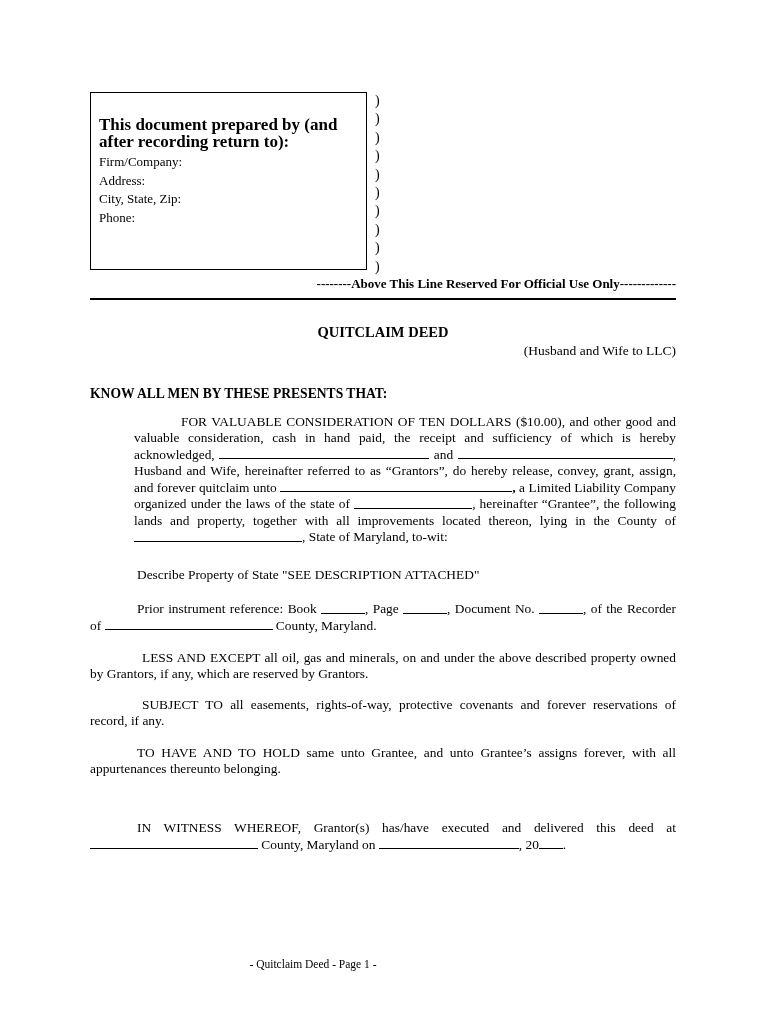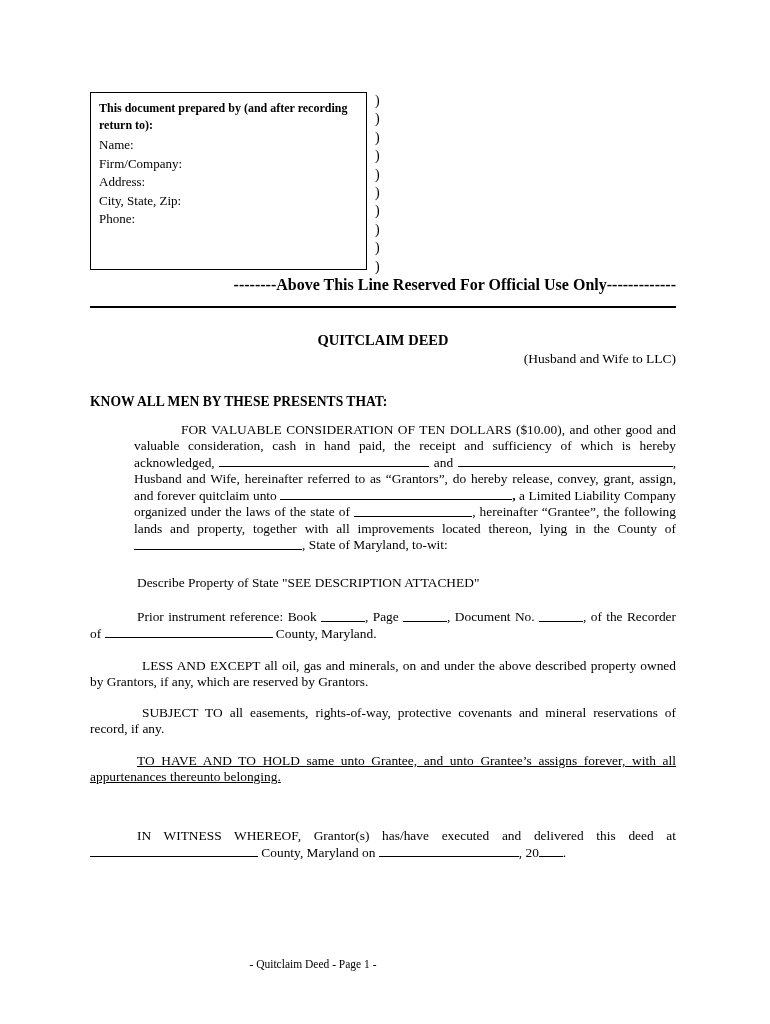--- a/index.html
+++ b/index.html
@@ -16,50 +16,50 @@
     left: 90px; top: 92px;
     width: 586px;
   }
   .top-row { display: flex; align-items: flex-start; }
   .prepared-box {
     width: 277px; height: 178px;
     border: 1px solid #000;
     padding: 7px 8px;
     box-sizing: border-box;
   }
-  .box-heading { font-weight: 700; font-size: 12px; line-height: 16.5px; }
+  .box-heading { font-weight: 700; font-size: 17px; line-height: 16.5px; margin-top: 17px; }
   .box-fields { margin-top: 3px; }
   .box-fields div { font-size: 13px; line-height: 18.6px; }
   .parens { margin-left: 8px; font-size: 14px; }
   .parens div { line-height: 18.4px; }
   .reserved {
     border-bottom: 2px solid #000;
     text-align: right;
     font-weight: 700;
-    font-size: 16px;
-    padding-bottom: 12px;
+    font-size: 13px;
+    padding-bottom: 6px;
     margin-top: 0px;
   }
   .title { text-align: center; font-weight: 700; font-size: 14.5px; margin-top: 24px; }
   .subtitle { text-align: right; font-size: 13.5px; margin-top: 2px; }
   .opening { font-weight: 700; font-size: 13.6px; margin-top: 27px; }
   p.para {
     font-size: 13.4px;
     line-height: 16.3px;
     text-align: justify;
     margin: 0;
   }
   .indent  { text-indent: 47px; }
   .indent2 { text-indent: 52px; }
   p.consideration { margin-top: 12px; margin-left: 44px; }
   p.describe { margin-top: 21px; text-align: left; }
   p.prior    { margin-top: 18px; }
   p.less     { margin-top: 15px; }
   p.subject  { margin-top: 15px; }
-  p.tohave   { margin-top: 15px; text-decoration: underline; }
+  p.tohave   { margin-top: 15px; }
   p.witness  { margin-top: 43px; }
   .blank {
     display: inline-block;
     border-bottom: 1px solid #000;
     height: 0.85em;
   }
   .footer {
     position: absolute;
     left: 0; top: 958px;
     width: 626px;
@@ -69,21 +69,20 @@
 </style>
 </head>
 <body>
 
 <div class="content">
 
   <div class="top-row">
     <div class="prepared-box">
       <div class="box-heading">This document prepared by (and after recording return to):</div>
       <div class="box-fields">
-        <div>Name:</div>
         <div>Firm/Company:</div>
         <div>Address:</div>
         <div>City, State, Zip:</div>
         <div>Phone:</div>
       </div>
     </div>
     <div class="parens">
         <div>)</div>
         <div>)</div>
         <div>)</div>
@@ -107,21 +106,21 @@
   <div class="opening">KNOW ALL MEN BY THESE PRESENTS THAT:</div>
 
   <p class="para consideration indent"><span>FOR VALUABLE CONSIDERATION OF TEN DOLLARS ($10.00), and other good and valuable consideration, cash in hand paid, the receipt and sufficiency of which is hereby acknowledged, </span><span class="blank" style="width: 210px;"></span><span> and </span><span class="blank" style="width: 215px;"></span><span>, Husband and Wife, hereinafter referred to as “Grantors”, do hereby release, convey, grant, assign, and forever quitclaim unto </span><span class="blank" style="width: 232px;"></span><span style="font-weight: 700;">,</span><span> a Limited Liability Company organized under the laws of the state of </span><span class="blank" style="width: 118px;"></span><span>, hereinafter “Grantee”, the following lands and property, together with all improvements located thereon, lying in the County of </span><span class="blank" style="width: 168px;"></span><span>, State of Maryland, to-wit:</span></p>
 
   <p class="para describe indent">Describe Property of State "SEE DESCRIPTION ATTACHED"</p>
 
   <p class="para prior indent"><span>Prior instrument reference: Book </span><span class="blank" style="width: 44px;"></span><span>, Page </span><span class="blank" style="width: 44px;"></span><span>, Document No. </span><span class="blank" style="width: 44px;"></span><span>, of the Recorder of </span><span class="blank" style="width: 168px;"></span><span> County, Maryland.</span></p>
 
   <p class="para less indent2">LESS AND EXCEPT all oil, gas and minerals, on and under the above described property owned by Grantors, if any, which are reserved by Grantors.</p>
 
-  <p class="para subject indent2">SUBJECT TO all easements, rights-of-way, protective covenants and mineral reservations of record, if any.</p>
+  <p class="para subject indent2">SUBJECT TO all easements, rights-of-way, protective covenants and forever reservations of record, if any.</p>
 
   <p class="para tohave indent">TO HAVE AND TO HOLD same unto Grantee, and unto Grantee’s assigns forever, with all appurtenances thereunto belonging.</p>
 
   <p class="para witness indent"><span>IN WITNESS WHEREOF, Grantor(s) has/have executed and delivered this deed at </span><span class="blank" style="width: 168px;"></span><span> County, Maryland on </span><span class="blank" style="width: 140px;"></span><span>, 20</span><span class="blank" style="width: 24px;"></span><span>.</span></p>
 
 </div>
 
 <div class="footer">- Quitclaim Deed - Page 1 -</div>
 
 </body></html>

